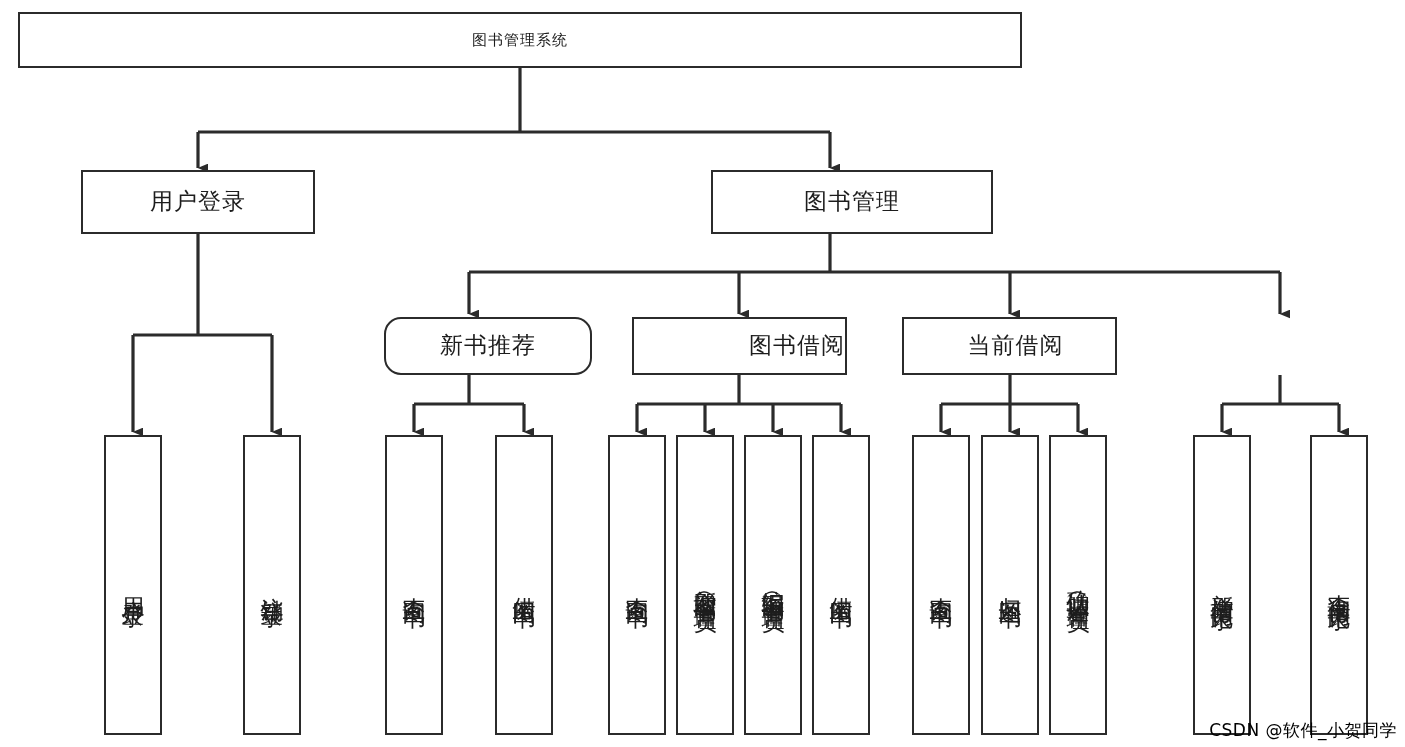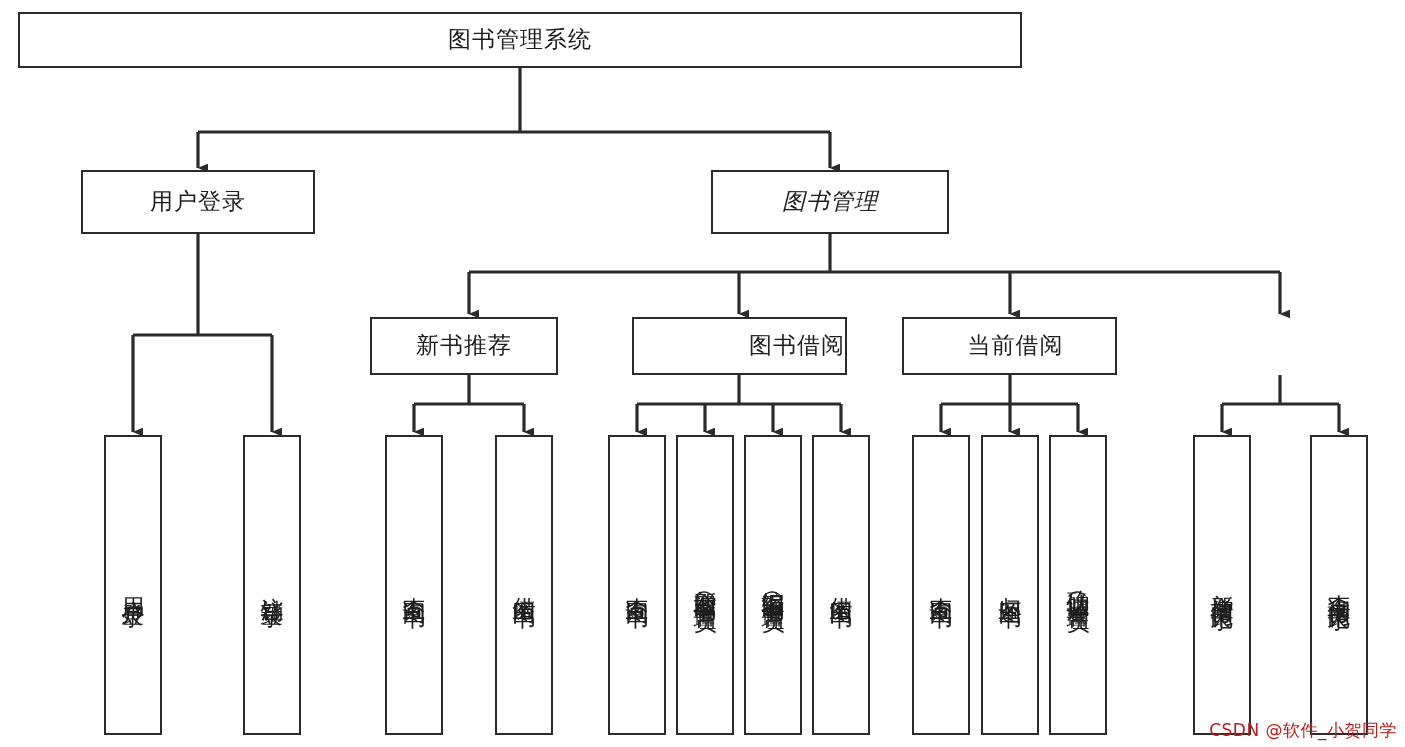--- a/index.html
+++ b/index.html
@@ -41,21 +41,21 @@
     text-align: center;
     line-height: 1.12;
     white-space: pre;
   }
   
   .node.horiz .node-label {
     font-size: 23px;
     letter-spacing: 1px;
   }
   .node.root .node-label {
-    font-size: 23px;
+    font-size: 15px;
     letter-spacing: 1px;
     text-align: center;
   }
   
   .node.vert {
     align-items: center;
     justify-content: center;
     padding: 4px 0;
   }
   .node.vert .node-label {
@@ -63,21 +63,21 @@
     text-orientation: upright;
     font-size: 23px;
     letter-spacing: 3px;
     line-height: 1;
   }
   #watermark {
     position: absolute;
     right: 8px;
     bottom: 5px;
     font-size: 17px;
-    color: #b91c1c;
+    color: #000000;
     letter-spacing: 0.5px;
     z-index: 5;
     white-space: nowrap;
     font-family: "DejaVu Sans", "Liberation Sans", sans-serif;
   }
 </style>
 </head>
 <body>
 
 <div id="diagram-root">
@@ -132,25 +132,25 @@
     </g>
   </svg>
 
   <div class="node root horiz" style="left:18px; top:12px; width:1004px; height:56px;">
     <span class="node-label">图书管理系统</span>
   </div>
 
   <div class="node horiz" style="left:81px; top:170px; width:234px; height:64px;">
     <span class="node-label">用户登录</span>
   </div>
-  <div class="node horiz" style="left:711px; top:170px; width:238px; height:64px;font-style:italic;">
+  <div class="node horiz" style="left:711px; top:170px; width:282px; height:64px;">
     <span class="node-label">图书管理</span>
   </div>
 
-  <div class="node horiz" style="left:370px; top:317px; width:188px; height:58px;">
+  <div class="node horiz" style="left:384px; top:317px; width:208px; height:58px;border-radius:17px;">
     <span class="node-label">新书推荐</span>
   </div>
   <div class="node horiz" style="left:632px; top:317px; width:215px; height:58px;justify-content:flex-end;">
     <span class="node-label">图书借阅</span>
   </div>
   <div class="node horiz" style="left:902px; top:317px; width:215px; height:58px;padding-left:12px;">
     <span class="node-label">当前借阅</span>
   </div>
 
   <div class="node vert" style="left:104px; top:435px; width:58px; height:300px;">

